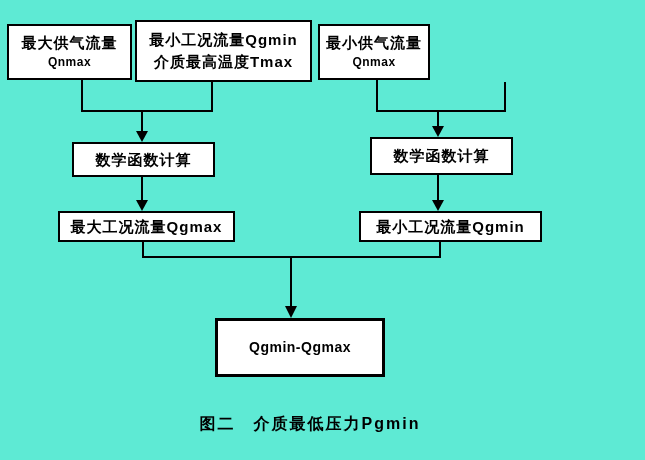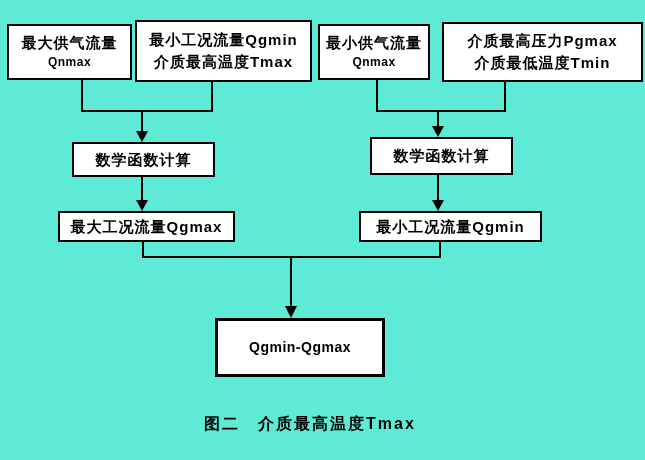--- a/index.html
+++ b/index.html
@@ -101,24 +101,20 @@
   <div class="box b-pgmin-tmax">
     <div>最小工况流量Qgmin</div>
     <div>介质最高温度Tmax</div>
   </div>
 
   <div class="box b-qnmin">
     <div>最小供气流量</div>
     <div class="latin">Qnmax</div>
   </div>
 
-  <div class="box b-pgmax-tmin">
-    <div>介质最高压力Pgmax</div>
-    <div>介质最低温度Tmin</div>
-  </div>
 
   <div class="box b-calc-left">
     <div>数学函数计算</div>
   </div>
 
   <div class="box b-calc-right">
     <div>数学函数计算</div>
   </div>
 
   <div class="box b-qgmax">
@@ -126,15 +122,15 @@
   </div>
 
   <div class="box b-qgmin">
     <div>最小工况流量Qgmin</div>
   </div>
 
   <div class="box b-result">
     <div class="line2">Qgmin-Qgmax</div>
   </div>
 
-  <div class="caption">图二　介质最高温度Tmax</div>
+  <div class="caption">图二　介质最低压力Pgmin</div>
 
 </div>
 
 </body></html>

